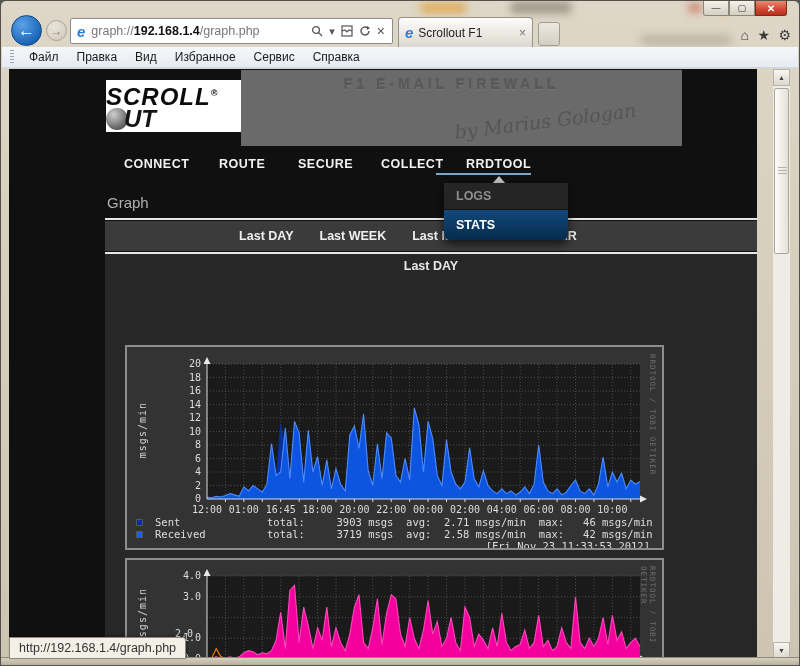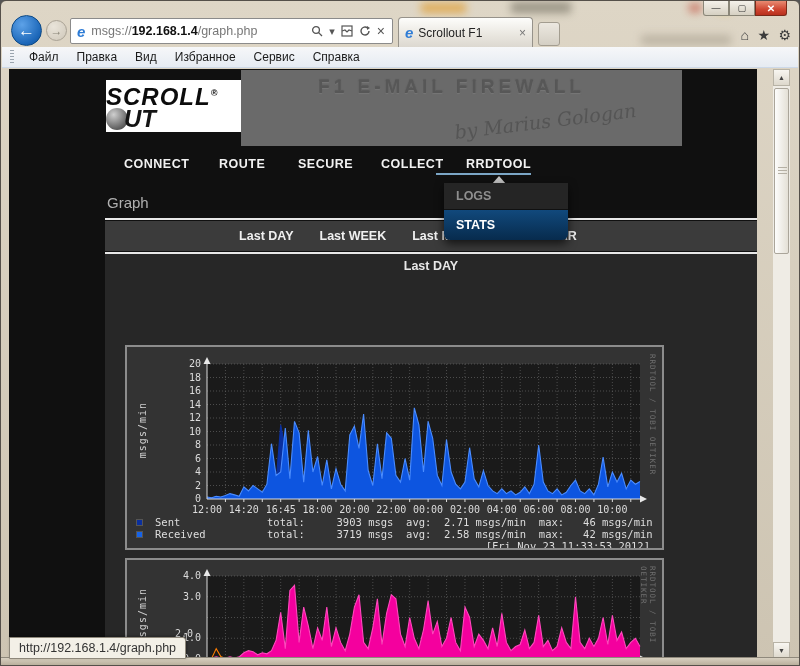--- a/index.html
+++ b/index.html
@@ -58,21 +58,21 @@
   #logo { position:absolute; left:97px; top:11px; width:135px; height:52px; background:#fff;
     display:flex; flex-direction:column; align-items:flex-start; justify-content:center; }
   #logo-top { font-weight:bold; font-style:italic; font-size:24px; letter-spacing:1px; color:#0c0c0c; line-height:22px; }
   #logo-reg { font-size:9px; vertical-align:super; }
   #logo-bottom { font-weight:bold; font-style:italic; font-size:24px; color:#141414; line-height:22px;
     display:flex; align-items:center; }
   #globe { width:22px; height:22px; border-radius:50%; margin-right:-4px;
     background:radial-gradient(circle at 35% 30%, #cfcfcf, #6e6e6e 60%, #2e2e2e); }
   #banner { position:absolute; left:232px; top:1px; width:441px; height:76px; background:#6a6a6a; overflow:hidden; }
   #banner-title { position:absolute; left:0; right:20px; top:6px; text-align:center;
-    font-size:19px; font-weight:bold; letter-spacing:4px; color:#575757; text-shadow:0 1px 1px #777,0 -1px 1px #5a5a5a; }
+    font-size:14px; font-weight:bold; letter-spacing:4px; color:#575757; text-shadow:0 1px 1px #777,0 -1px 1px #5a5a5a; }
   #banner-sub { position:absolute; left:0; right:20px; top:29px; text-align:center;
     font-size:10px; font-weight:bold; letter-spacing:7px; color:#585858; text-shadow:0 1px 1px #777;margin-top:47px; }
   #banner-sig { position:absolute; right:45px; top:40px; font-family:"DejaVu Serif", serif;
     font-style:italic; font-size:19px; color:#555; transform:rotate(-7deg); }
   
   .nav-item { position:absolute; top:88px; font-size:12.5px; font-weight:bold; color:#f2f2f2; letter-spacing:.5px; }
   #nav-underline { position:absolute; left:427px; top:104px; width:95px; height:2px; background:#7ba6c6; }
   #nav-pointer { position:absolute; left:483px; top:107px; width:0; height:0;
     border-left:7px solid transparent; border-right:7px solid transparent; border-bottom:8px solid #c2c2c2; }
   #dropdown { position:absolute; left:435px; top:114px; width:124px; border-radius:0 0 6px 6px;
@@ -129,21 +129,21 @@
     <div class="wbtn">—</div>
     <div class="wbtn">▢</div>
     <div class="wbtn" id="close-btn">✕</div>
   </div>
 
   <div id="back-btn" class="circle-btn">←</div>
   <div id="fwd-btn" class="circle-btn">→</div>
 
   <div id="addr">
     <span id="ie-fav">e</span>
-    <span id="url"><span>msgs://</span><b>192.168.1.4</b><span>/graph.php</span></span>
+    <span id="url"><span>graph://</span><b>192.168.1.4</b><span>/graph.php</span></span>
     <span class="addr-ic">
       <svg width="12" height="12" viewBox="0 0 12 12">
           <circle cx="5" cy="5" r="3.4" fill="none" stroke="#555" stroke-width="1.3"></circle>
           <line x1="7.6" y1="7.6" x2="11" y2="11" stroke="#555" stroke-width="1.3"></line>
         </svg>
     </span>
     <span class="addr-ic">▾</span>
     <span class="addr-ic">
       <svg width="12" height="12" viewBox="0 0 12 12">
           <rect x="1" y="1" width="10" height="10" fill="none" stroke="#555" stroke-width="1.2"></rect>
@@ -296,21 +296,21 @@
           <div class="ylab" style="left: 40px; top: 119px;">4</div>
           <div class="ylab" style="left: 40px; top: 105.5px;">6</div>
           <div class="ylab" style="left: 40px; top: 92px;">8</div>
           <div class="ylab" style="left: 40px; top: 78.5px;">10</div>
           <div class="ylab" style="left: 40px; top: 65px;">12</div>
           <div class="ylab" style="left: 40px; top: 51.5px;">14</div>
           <div class="ylab" style="left: 40px; top: 38px;">16</div>
           <div class="ylab" style="left: 40px; top: 24.5px;">18</div>
           <div class="ylab" style="left: 40px; top: 11px;">20</div>
           <div class="xlab" style="left: 62px; top: 157px;">12:00</div>
-          <div class="xlab" style="left: 98.8511px; top: 157px;">14:20</div>
+          <div class="xlab" style="left: 98.8511px; top: 157px;">01:00</div>
           <div class="xlab" style="left: 135.702px; top: 157px;">16:45</div>
           <div class="xlab" style="left: 172.553px; top: 157px;">18:00</div>
           <div class="xlab" style="left: 209.404px; top: 157px;">20:00</div>
           <div class="xlab" style="left: 246.255px; top: 157px;">22:00</div>
           <div class="xlab" style="left: 283.106px; top: 157px;">00:00</div>
           <div class="xlab" style="left: 319.957px; top: 157px;">02:00</div>
           <div class="xlab" style="left: 356.809px; top: 157px;">04:00</div>
           <div class="xlab" style="left: 393.66px; top: 157px;">06:00</div>
           <div class="xlab" style="left: 430.511px; top: 157px;">08:00</div>
           <div class="xlab" style="left: 467.362px; top: 157px;">10:00</div>

